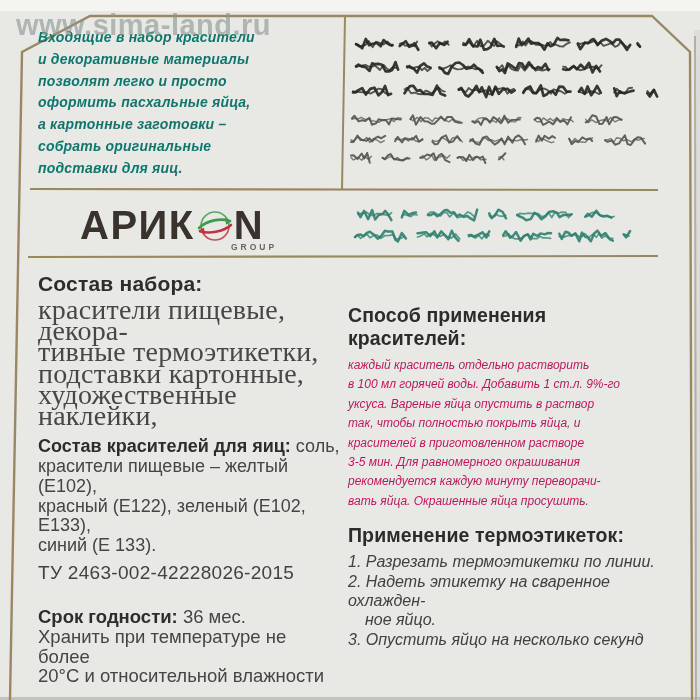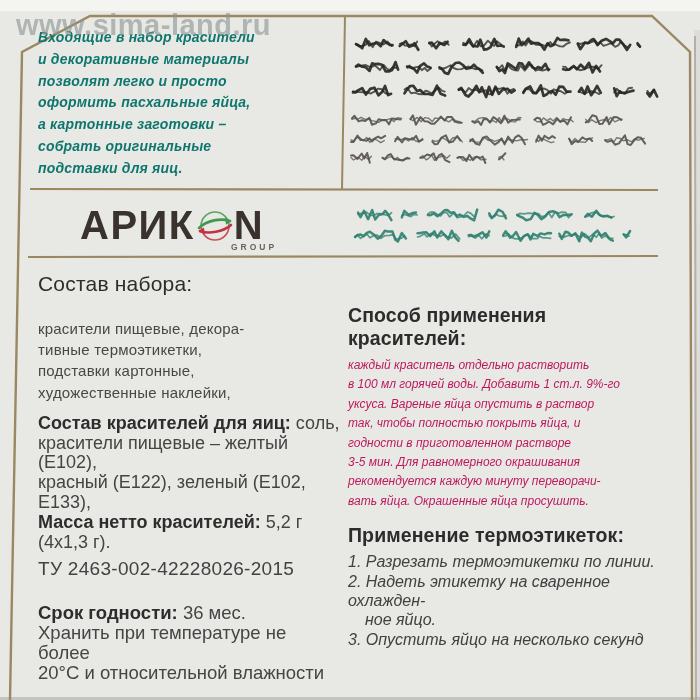--- a/index.html
+++ b/index.html
@@ -35,22 +35,22 @@
   }
   .brand svg.o{margin:2px 1px 0 2px;}
   .brand .sub{
     position:absolute;left:151px;top:41px;
     font-size:8.5px;letter-spacing:3px;color:#6a645c;font-weight:bold;
   }
   
   .col{position:absolute;}
   .col-left{left:38px;top:272px;width:302px;}
   .col-right{left:348px;top:267px;width:320px;}
-  .kit-title{font-size:21px;font-weight:normal;color:#2d2d2d;margin-bottom:22px;letter-spacing:.2px;}
-  .kit-line{font-size:15px;line-height:21.2px;color:#474747;letter-spacing:.2px;}
+  .kit-title{font-size:21px;font-weight:bold;color:#2d2d2d;margin-bottom:3px;letter-spacing:.2px;}
+  .kit-line{font-size:28px;line-height:21.2px;color:#474747;letter-spacing:.2px;font-family:Liberation Serif, serif;}
   .dye-block{margin-top:11px;font-size:18px;line-height:19.8px;color:#454545;}
   .dye-block .bh{font-weight:bold;color:#2d2d2d;}
   .tu-line{margin-top:6px;font-size:19px;color:#424242;letter-spacing:.3px;}
   .shelf-block{margin-top:23px;font-size:18.5px;line-height:19.8px;color:#454545;}
   .shelf-block .bh{font-weight:bold;color:#2d2d2d;}
   .rc-head{font-size:19.5px;font-weight:bold;color:#2c2c2c;letter-spacing:.1px;margin-top:37px;}
   .rc-para{margin-top:6px;font-size:12px;line-height:19.4px;font-style:italic;color:#be185d;}
   .rc-list{margin-top:5px;font-size:16px;line-height:19.4px;font-style:italic;color:#414141;}
   .rc-list .indent{padding-left:17px;}
   .gap1{margin-top:13px;}
@@ -208,24 +208,22 @@
     </div>
 
   <div class="dye-block">
     <div>
       <span class="bh">Состав красителей для яиц:</span><span> соль,</span>
     </div>
     <div>
 
     <div>красители пищевые – желтый (Е102),</div>
         <div>красный (Е122), зеленый (Е102, Е133),</div>
+        <div>синий (Е 133).</div>
       </div>
-    <div>
-      <span class="bh">Масса нетто красителей:</span><span> 5,2 г (4х1,3 г).</span>
-    </div>
   </div>
 
   <div class="tu-line">ТУ 2463-002-42228026-2015</div>
 
   <div class="shelf-block">
     <div>
       <span class="bh">Срок годности:</span><span> 36 мес.</span>
     </div>
     <div>
 
@@ -236,21 +234,21 @@
 </div>
 
 <div class="col col-right">
   <div class="rc-head">Способ применения красителей:</div>
   <div class="rc-para">
 
   <div>каждый краситель отдельно растворить</div>
       <div>в 100 мл горячей воды. Добавить 1 ст.л. 9%-го</div>
       <div>уксуса. Вареные яйца опустить в раствор</div>
       <div>так, чтобы полностью покрыть яйца, и</div>
-      <div>годности в приготовленном растворе</div>
+      <div>красителей в приготовленном растворе</div>
       <div>3-5 мин. Для равномерного окрашивания</div>
       <div>рекомендуется каждую минуту переворачи-</div>
       <div>вать яйца. Окрашенные яйца просушить.</div>
     </div>
 
   <div class="rc-head gap1">Применение термоэтикеток:</div>
   <div class="rc-list">
 
   <div>1. Разрезать термоэтикетки по линии.</div>
       <div>2. Надеть этикетку на сваренное охлажден-</div>

